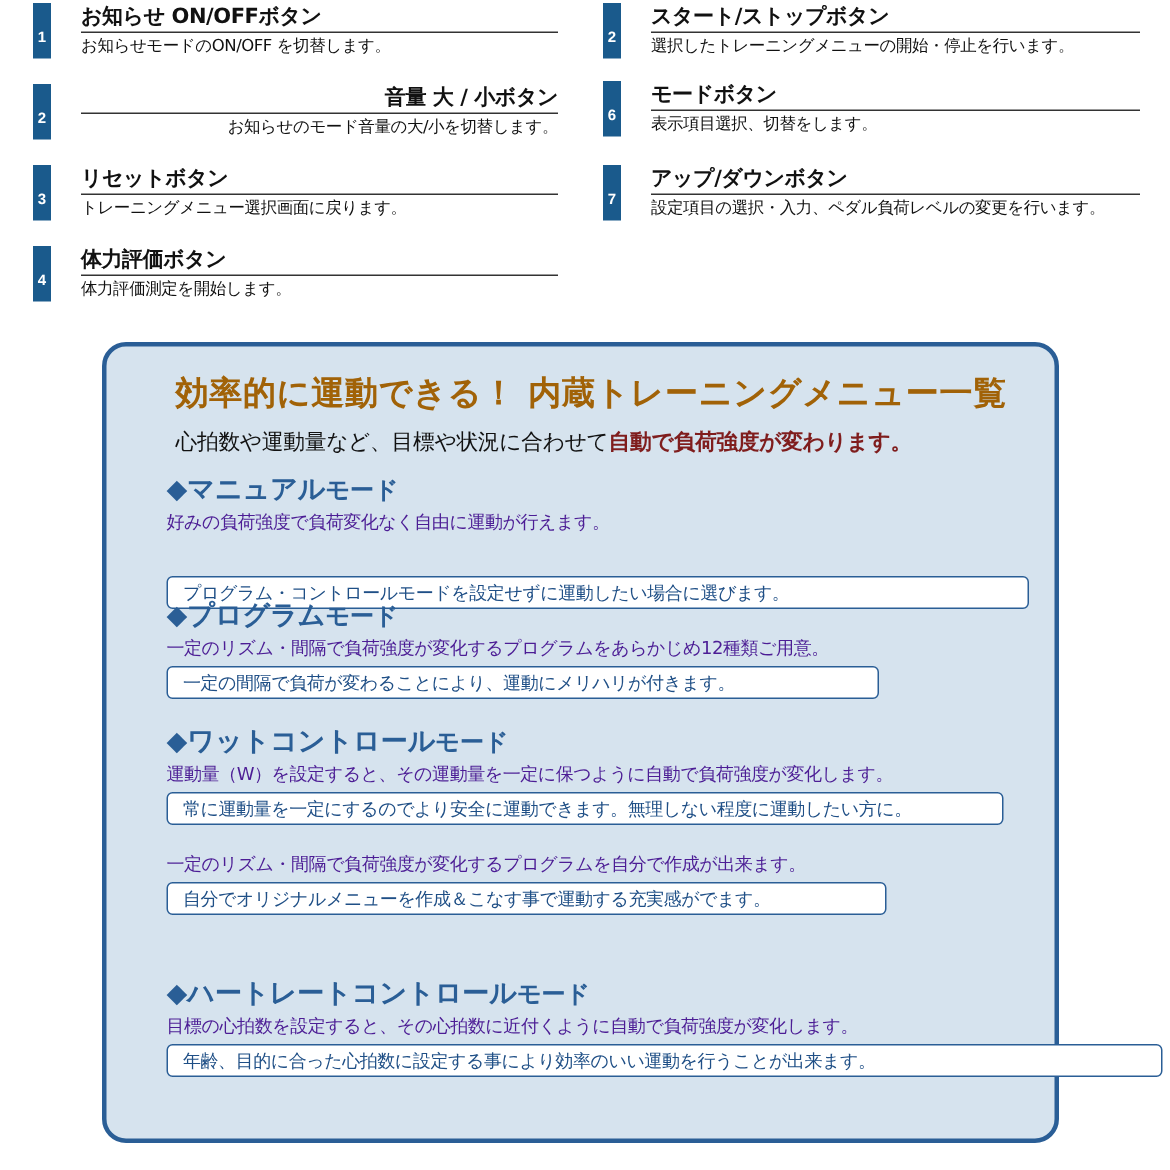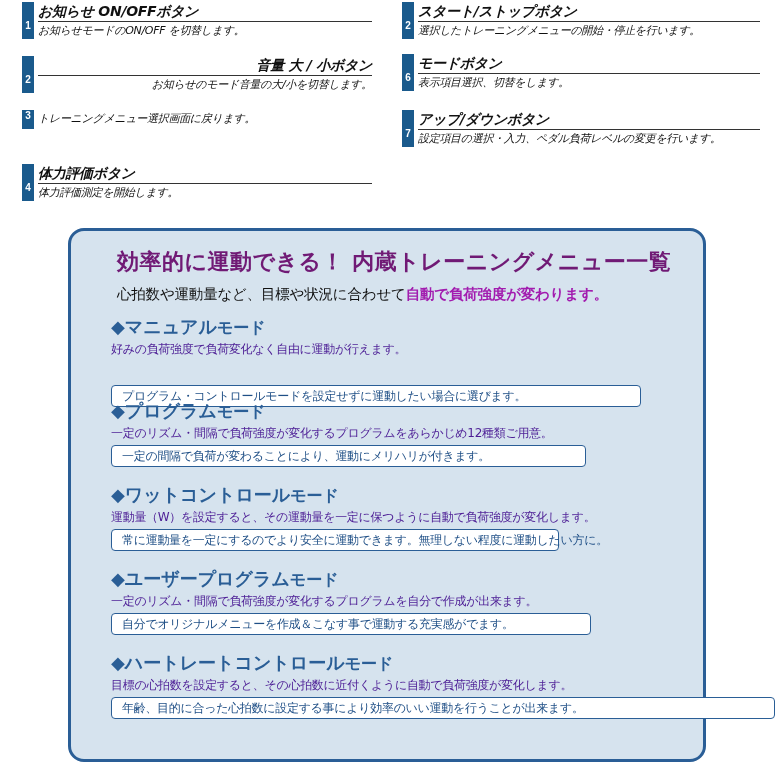--- a/index.html
+++ b/index.html
@@ -6,40 +6,40 @@
   html, body { width: 780px; height: 780px; background: #ffffff; overflow: hidden; }
   body { font-family: "DejaVu Sans", "Liberation Sans", sans-serif; color: #111; position: relative; }
 
   .btn-item { position: absolute; display: flex; }
   .btn-num {
     width: 12px; background: #1a5a8c; color: #fff;
     font-family: "Liberation Sans", sans-serif; font-weight: bold; font-size: 10px;
     display: flex; align-items: flex-end; justify-content: center; padding-bottom: 8px;
     flex: 0 0 12px;
   }
-  .btn-body { margin-left: 4px; font-style: italic; }
+  .btn-body { margin-left: 20px; }
   .btn-title {
     font-weight: bold; font-size: 14px; line-height: 18px; color: #111;
     border-bottom: 1.5px solid #333; padding-bottom: 1px; letter-spacing: -0.3px;
   }
   .btn-desc { font-size: 11px; line-height: 17px; color: #111; letter-spacing: -0.3px; white-space: nowrap; }
 
   .panel {
     position: absolute; left: 68px; top: 228px; width: 638px; height: 534px;
     background: #d6e3ee; border: 3px solid #2a5e96; border-radius: 16px;
   }
   .panel-title {
     position: absolute; left: 46px; top: 16px;
-    font-size: 22px; font-weight: bold; color: #701a75; letter-spacing: 0.5px; white-space: nowrap;
+    font-size: 22px; font-weight: bold; color: #a16207; letter-spacing: 0.5px; white-space: nowrap;
   }
   .panel-sub {
     position: absolute; left: 46px; top: 54px;
     font-size: 14.5px; color: #111; white-space: nowrap; letter-spacing: -0.2px;
   }
-  .panel-sub .hl { color: #a21caf; font-weight: bold; }
+  .panel-sub .hl { color: #7f1d1d; font-weight: bold; }
 
   .mode { position: absolute; left: 40px; width: 560px; }
   .mode-head { font-size: 18px; font-weight: bold; color: #2a5e96; white-space: nowrap; line-height: 24px; }
   .mode-head .suffix { font-size: 16px; }
   .mode-desc { font-size: 12px; color: #4c1d95; line-height: 18px; white-space: nowrap; letter-spacing: -0.3px; }
   .mode-note {
     margin-top: 3px; background: #ffffff; border: 1px solid #2a5e96; border-radius: 4px;
     font-size: 12px; color: #1f4f86; padding: 2px 10px; height: 22px; line-height: 16px; white-space: nowrap;
     letter-spacing: -0.3px;
   }
@@ -59,20 +59,21 @@
   <div class="btn-num">2</div>
   <div class="btn-body" style="flex:1;text-align:right;">
     <div class="btn-title">音量 大 / 小ボタン</div>
     <div class="btn-desc">お知らせのモード音量の大/小を切替します。</div>
   </div>
 </div>
 
 <div class="btn-item" style="left:22px; top:110px; width:350px;">
   <div class="btn-num">3</div>
   <div class="btn-body" style="flex:1;">
+    <div class="btn-title">リセットボタン</div>
     <div class="btn-desc">トレーニングメニュー選択画面に戻ります。</div>
   </div>
 </div>
 
 <div class="btn-item" style="left:22px; top:164px; width:350px;">
   <div class="btn-num">4</div>
   <div class="btn-body" style="flex:1;">
     <div class="btn-title">体力評価ボタン</div>
     <div class="btn-desc">体力評価測定を開始します。</div>
   </div>
@@ -106,43 +107,40 @@
   <div class="panel-title">効率的に運動できる！ 内蔵トレーニングメニュー一覧</div>
   <div class="panel-sub">
     <span>心拍数や運動量など、目標や状況に合わせて</span><span class="hl">自動で負荷強度が変わります。</span>
   </div>
 
   <div class="mode" style="top:84px;">
     <div class="mode-head">
       <span>◆</span><span>マニュアル</span><span class="suffix">モード</span>
     </div>
     <div class="mode-desc">好みの負荷強度で負荷変化なく自由に運動が行えます。</div>
-    <div class="mode-note" style="width:530px;margin-top:27px;">プログラム・コントロールモードを設定せずに運動したい場合に選びます。</div>
+    <div class="mode-note" style="width:575px;margin-top:27px;">プログラム・コントロールモードを設定せずに運動したい場合に選びます。</div>
   </div>
 
   <div class="mode" style="top:168px;">
     <div class="mode-head">
       <span>◆</span><span>プログラム</span><span class="suffix">モード</span>
     </div>
     <div class="mode-desc">一定のリズム・間隔で負荷強度が変化するプログラムをあらかじめ12種類ご用意。</div>
     <div class="mode-note" style="width:475px;">一定の間隔で負荷が変わることにより、運動にメリハリが付きます。</div>
   </div>
 
   <div class="mode" style="top:252px;">
     <div class="mode-head">
       <span>◆</span><span>ワットコントロール</span><span class="suffix">モード</span>
     </div>
     <div class="mode-desc">運動量（W）を設定すると、その運動量を一定に保つように自動で負荷強度が変化します。</div>
-    <div class="mode-note" style="width:448px;">常に運動量を一定にするのでより安全に運動できます。無理しない程度に運動したい方に。</div>
+    <div class="mode-note" style="width:558px;">常に運動量を一定にするのでより安全に運動できます。無理しない程度に運動したい方に。</div>
   </div>
 
   <div class="mode" style="top:336px;">
-    <div class="mode-head">
-      <span>◆</span><span>ユーザープログラム</span><span class="suffix">モード</span>
-    </div>
     <div class="mode-desc">一定のリズム・間隔で負荷強度が変化するプログラムを自分で作成が出来ます。</div>
     <div class="mode-note" style="width:480px;">自分でオリジナルメニューを作成＆こなす事で運動する充実感がでます。</div>
   </div>
 
   <div class="mode" style="top:420px;">
     <div class="mode-head">
       <span>◆</span><span>ハートレートコントロール</span><span class="suffix">モード</span>
     </div>
     <div class="mode-desc">目標の心拍数を設定すると、その心拍数に近付くように自動で負荷強度が変化します。</div>
     <div class="mode-note" style="width:664px;">年齢、目的に合った心拍数に設定する事により効率のいい運動を行うことが出来ます。</div>

